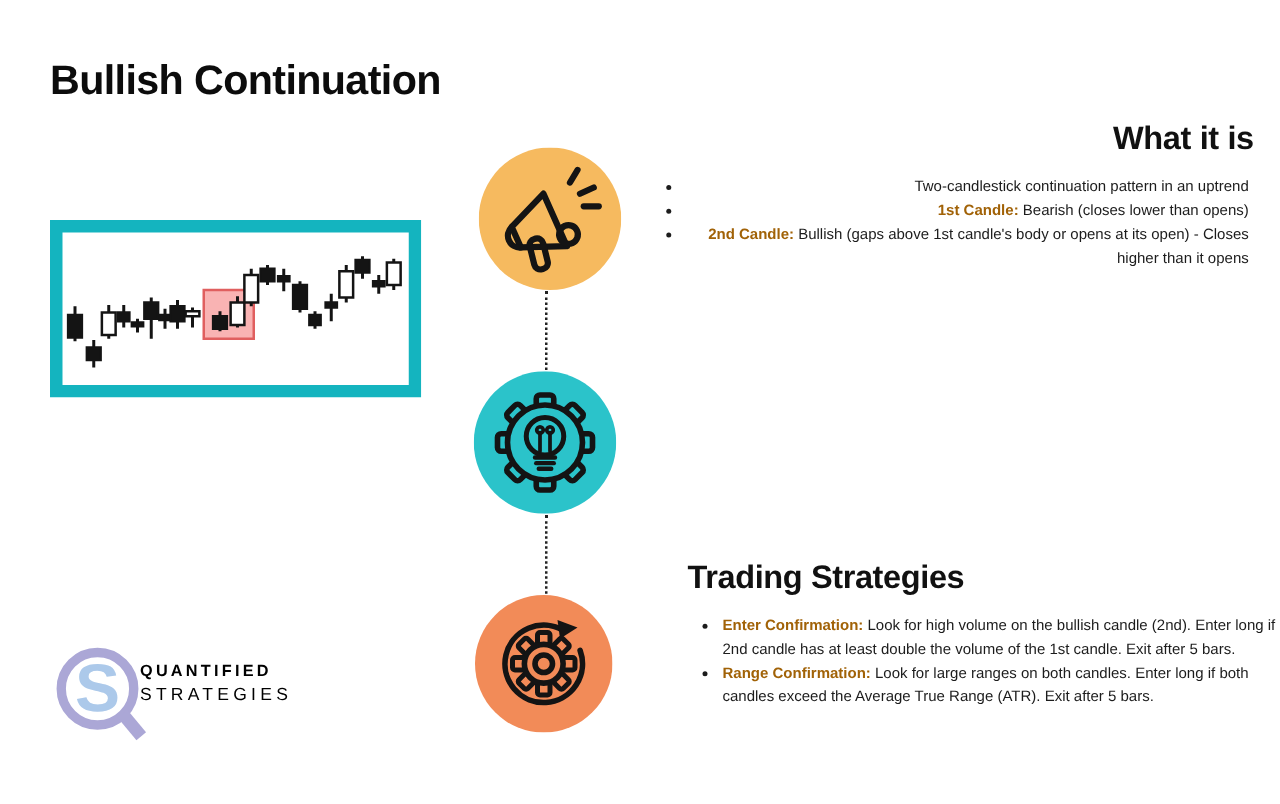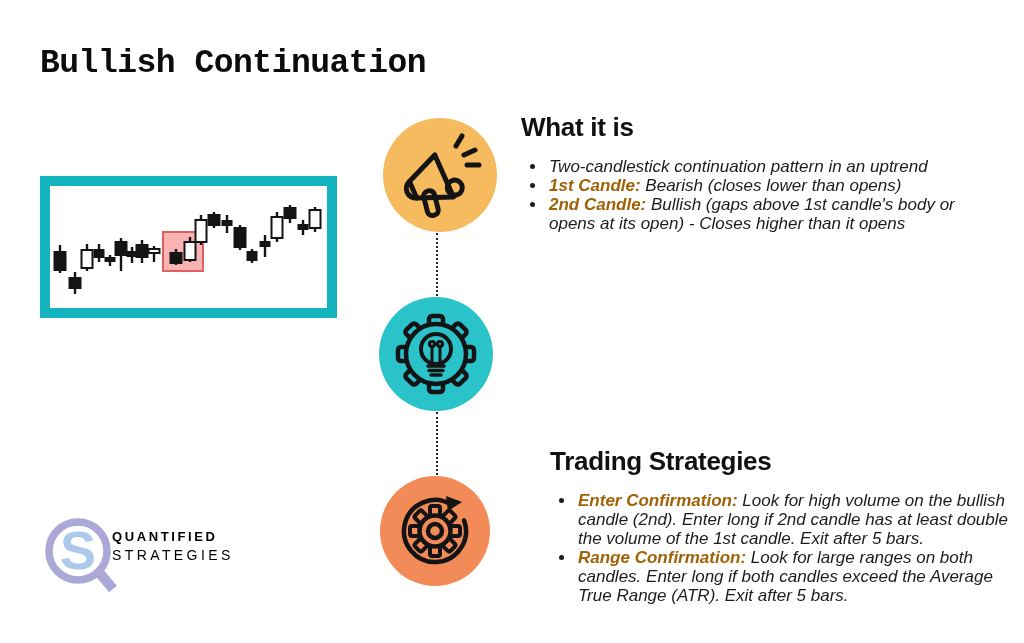--- a/index.html
+++ b/index.html
@@ -15,60 +15,58 @@
   .title {
     position: absolute;
     left: 40px;
     top: 44px;
     width: 420px;
     font-size: 33px;
     line-height: 40px;
     font-weight: 800;
     letter-spacing: -0.5px;
     color: #0c0c0c;
-    font-family: Liberation Mono, monospace;
   }
   .chart-frame-svg {
     position: absolute;
     left: 40px;
     top: 176px;
   }
   .icon-svg { position: absolute; }
   .icon-what { left: 383px; top: 118px; }
   .icon-interpretation { left: 379px; top: 297px; }
   .icon-strategies { left: 380px; top: 476px; }
   .connector {
     position: absolute;
     left: 436px;
     width: 0;
     border-left: 2px dotted #222222;
   }
   .connector-1 { top: 233px; height: 63px; }
   .connector-2 { top: 412px; height: 63px; }
   .section { position: absolute; left: 521px; width: 482px; }
-  .section-0 { top: 110px; }
+  .section-0 { top: 93px; text-align: right; }
   .section-1 { top: 314px; }
   .section-2 { top: 444px; margin-left: 29px; }
   .section-heading {
     font-size: 26px;
     line-height: 34px;
     font-weight: 800;
     letter-spacing: -0.3px;
     color: #111111;
   }
   .section ul {
     margin-top: 13px;
     margin-left: 8px;
     padding-left: 18px;
     width: 470px;
-    font-size: 17px;
+    font-size: 12px;
     line-height: 19px;
     color: #1c1c1c;
     list-style: disc outside;
-    font-style: italic;
   }
   .section ul li { padding-left: 2px; }
   .section ul li b { font-weight: 700; color: #a16207; }
   .logo { position: absolute; left: 42px; top: 502px; width: 240px; height: 105px; }
   .logo-mark-svg { position: absolute; left: 0; top: 4px; }
   .logo-word-1 {
     position: absolute; left: 70px; top: 27px;
     font-size: 13px; font-weight: 800; letter-spacing: 2.6px;
   }
   .logo-word-2 {

